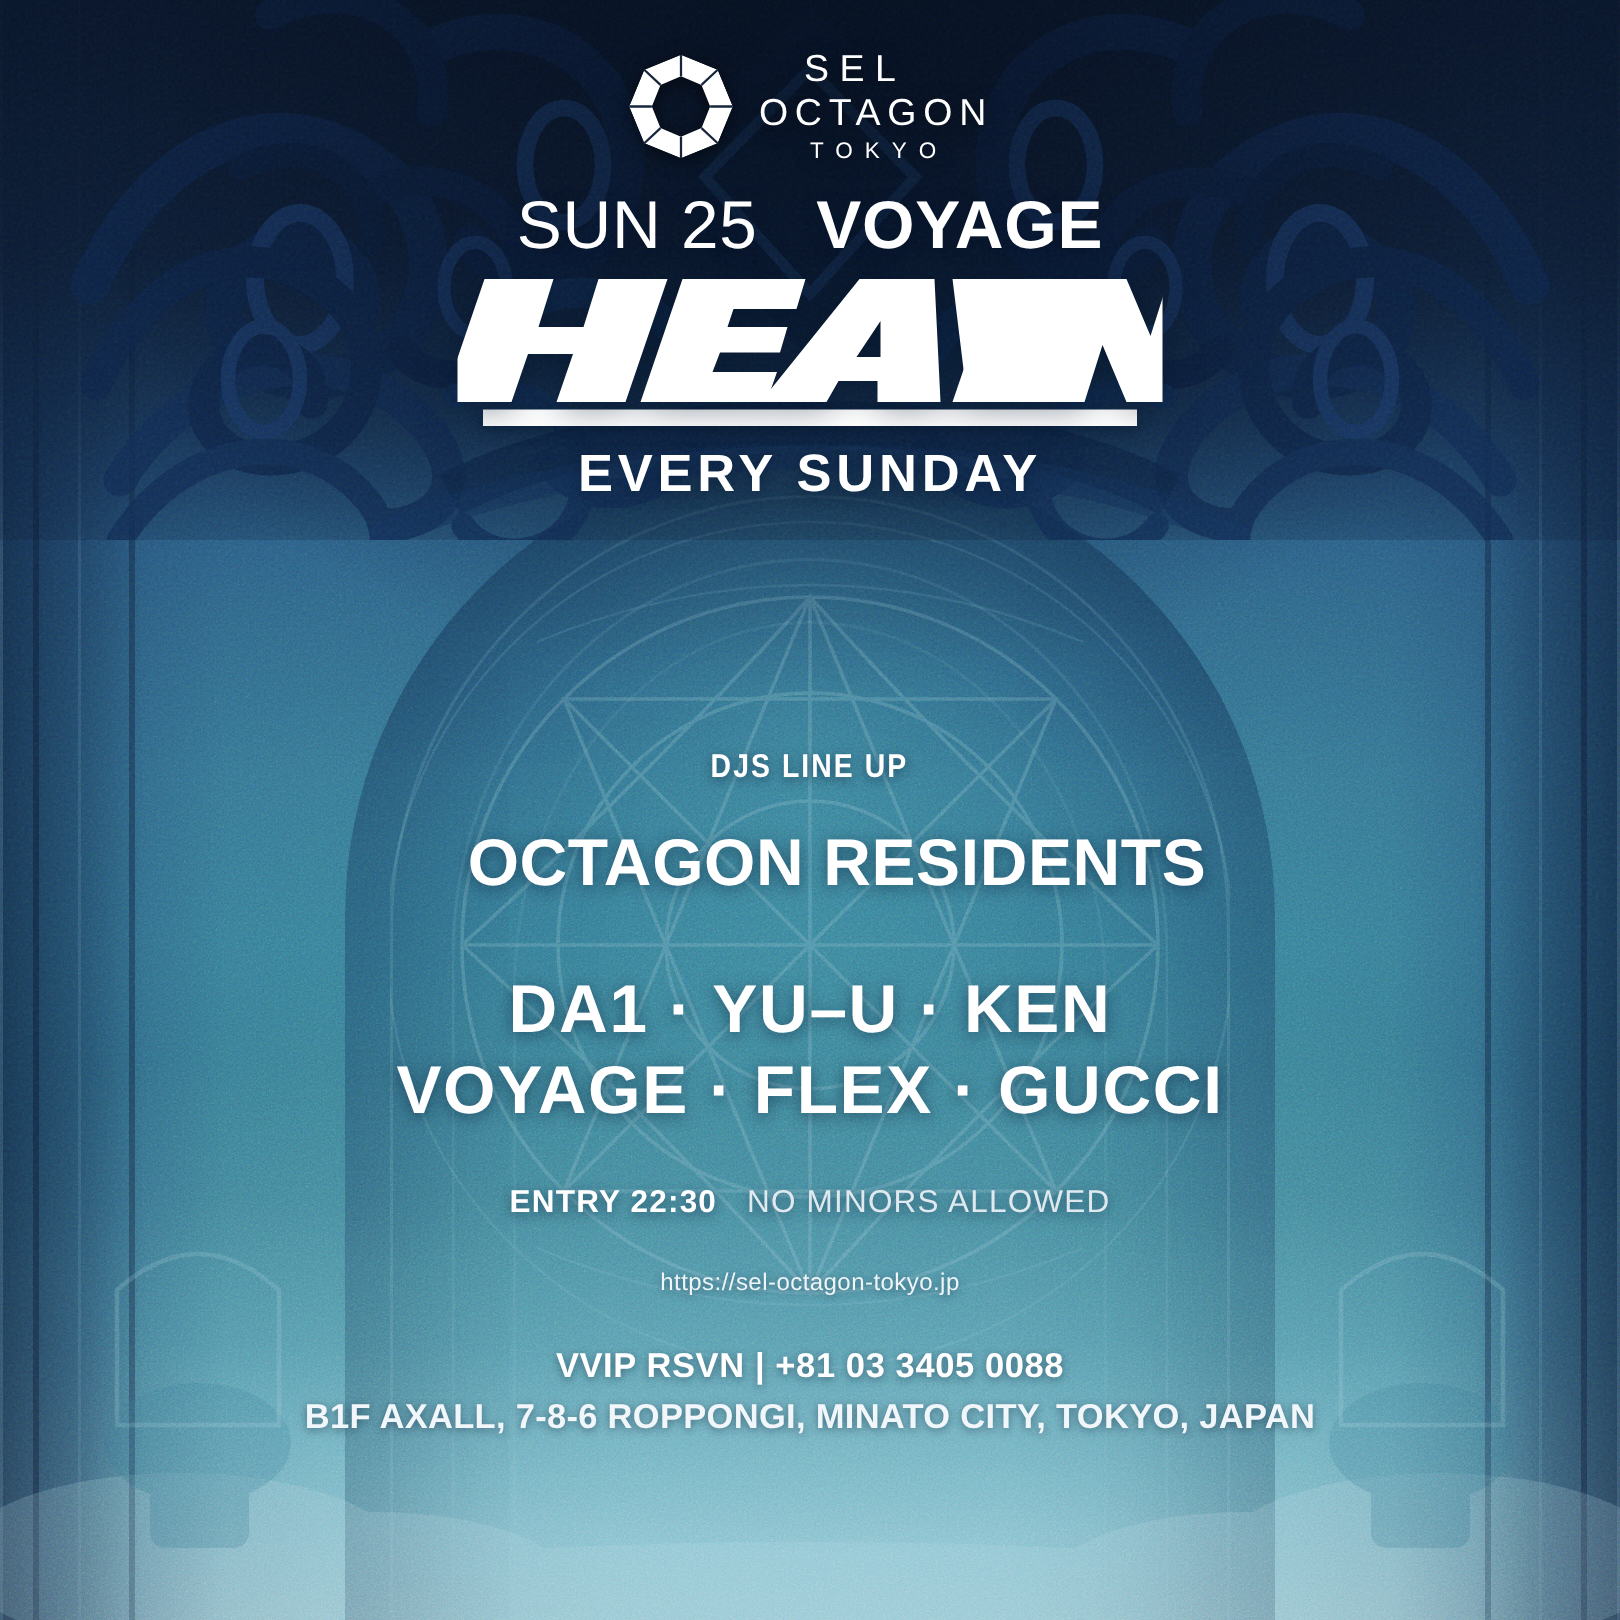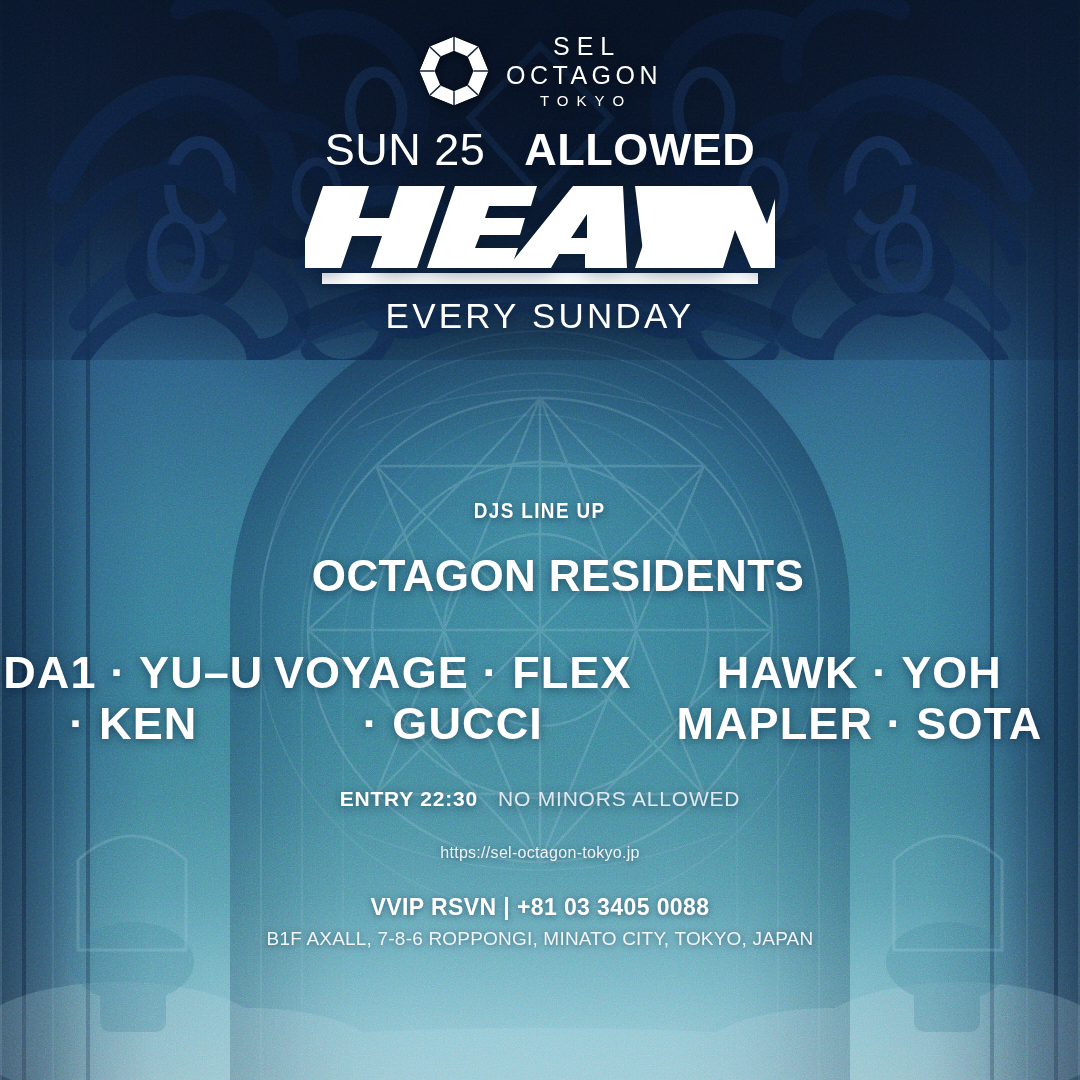--- a/index.html
+++ b/index.html
@@ -165,21 +165,21 @@
     display:flex; align-items:center; gap:16px;
     filter:drop-shadow(0 2px 6px rgba(0,0,0,.55));
   }
   .logo-mark{ width:72px; height:72px; display:block; }
   .logo-words{
     display:flex; flex-direction:column; align-items:flex-start;
     line-height:1;
   }
   .logo-sel{
     font-size:25px; font-weight:400; letter-spacing:7px;
-    color:#fff; margin-left:47px; margin-bottom:4px;
+    color:#fff; margin-left:30px; margin-bottom:4px;
   }
   .logo-octagon{
     font-size:25px; font-weight:400; letter-spacing:4.5px; color:#fff;
     margin-bottom:5px;
   }
   .logo-tokyo{
     font-size:15px; font-weight:400; letter-spacing:8px; color:#fff;
     margin-left:34px;
     text-align:center;
   }
@@ -206,40 +206,40 @@
 
   .heaven-bar{
     width:436px; height:11px;
     background:#ffffff;
     margin-top:-3px;
     box-shadow:0 2px 10px rgba(0,18,40,.45);
   }
 
   .every-sunday{
     margin-top:12px;
-    font-size:35px; font-weight:400; letter-spacing:3.2px;
+    font-size:35px; font-weight:700; letter-spacing:3.2px;
     text-shadow:0 2px 10px rgba(0,20,45,.5);
   }
 
   
   .djs-label{
     margin-top:162px;
     font-size:22px; font-weight:700; letter-spacing:1.6px;
     transform:scaleX(.86);
     text-shadow:0 2px 8px rgba(0,20,45,.5);
   }
   .residents{
     margin-top:27px;
     font-size:44px; font-weight:700; letter-spacing:.4px;
     text-shadow:0 2px 10px rgba(0,20,45,.5);
     margin-left:36px;
   }
   .dj-rows{
     margin-top:47px;
-    display:flex; gap:3px;
+    display:flex; flex-direction:column; gap:3px;
   }
   .dj-row{
     font-size:45px; font-weight:700; letter-spacing:1.1px;
     line-height:1.13;
     text-shadow:0 2px 10px rgba(0,20,45,.5);
   }
 
   
   .entry{
     margin-top:37px;
@@ -258,21 +258,21 @@
     text-shadow:0 1px 6px rgba(0,20,45,.45);
   }
   .rsvn{
     margin-top:32px;
     font-size:23px; font-weight:700; letter-spacing:.4px;
     color:#ffffff;
     text-shadow:0 1px 6px rgba(0,20,45,.45);
   }
   .address{
     margin-top:7px;
-    font-size:19px; font-weight:400; letter-spacing:.2px;
+    font-size:23px; font-weight:700; letter-spacing:.2px;
     color:#f0f6f9;
     text-shadow:0 1px 6px rgba(0,20,45,.45);
   }
 </style>
 </head>
 <body>
 
 <div class="poster">
 
   <div class="bg-layer bg-base"></div>
@@ -405,21 +405,21 @@
       <div class="logo-words">
         <span class="logo-sel">SEL</span>
         <span class="logo-octagon">OCTAGON</span>
         <span class="logo-tokyo">TOKYO</span>
       </div>
     </div>
 
     <div class="date-line">
       <span class="light">SUN 25</span>
       <span>&nbsp;</span>
-      <span class="heavy">ALLOWED</span>
+      <span class="heavy">VOYAGE</span>
     </div>
 
     <div class="heaven-wrap">
       <svg viewBox="0 0 470 98" preserveAspectRatio="xMidYMid meet">
         <g fill="#ffffff">
 
           <path d="M18 8 L64 8 L54 40 L84 40 L94 8 L140 8 L112 90 L66 90 L77 58 L47 58 L36 90 L-10 90 Z"></path>
 
           <path d="M150 8 L232 8 L226 28 L184 28 L180 40 L220 40 L215 57 L175 57 L170 70 L213 70 L206 90 L122 90 Z"></path>
 
@@ -437,21 +437,20 @@
     <div class="heaven-bar"></div>
 
     <div class="every-sunday">EVERY SUNDAY</div>
 
     <div class="djs-label">DJS LINE UP</div>
     <div class="residents">OCTAGON RESIDENTS</div>
 
     <div class="dj-rows">
       <div class="dj-row">DA1 · YU–U · KEN</div>
       <div class="dj-row">VOYAGE · FLEX · GUCCI</div>
-      <div class="dj-row">HAWK · YOH MAPLER · SOTA</div>
     </div>
 
     <div class="entry">
       <span class="bold">ENTRY 22:30</span>
       <span>&nbsp;</span>
       <span class="thin">NO MINORS ALLOWED</span>
     </div>
 
     <div class="url">https://sel-octagon-tokyo.jp</div>
     <div class="rsvn">VVIP RSVN | +81 03 3405 0088</div>

